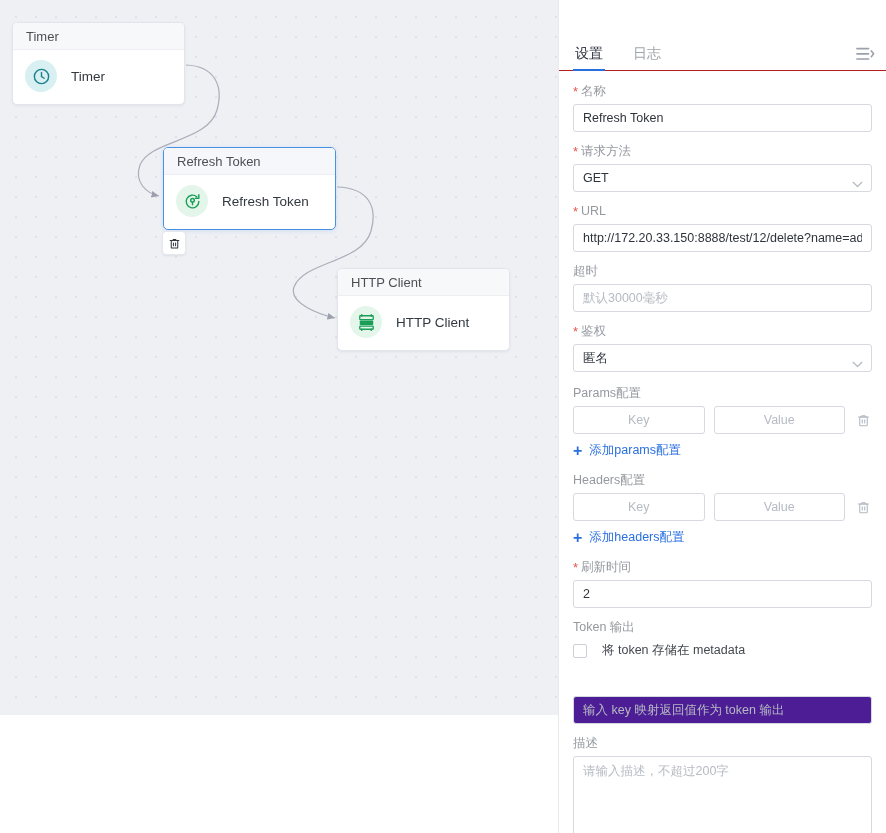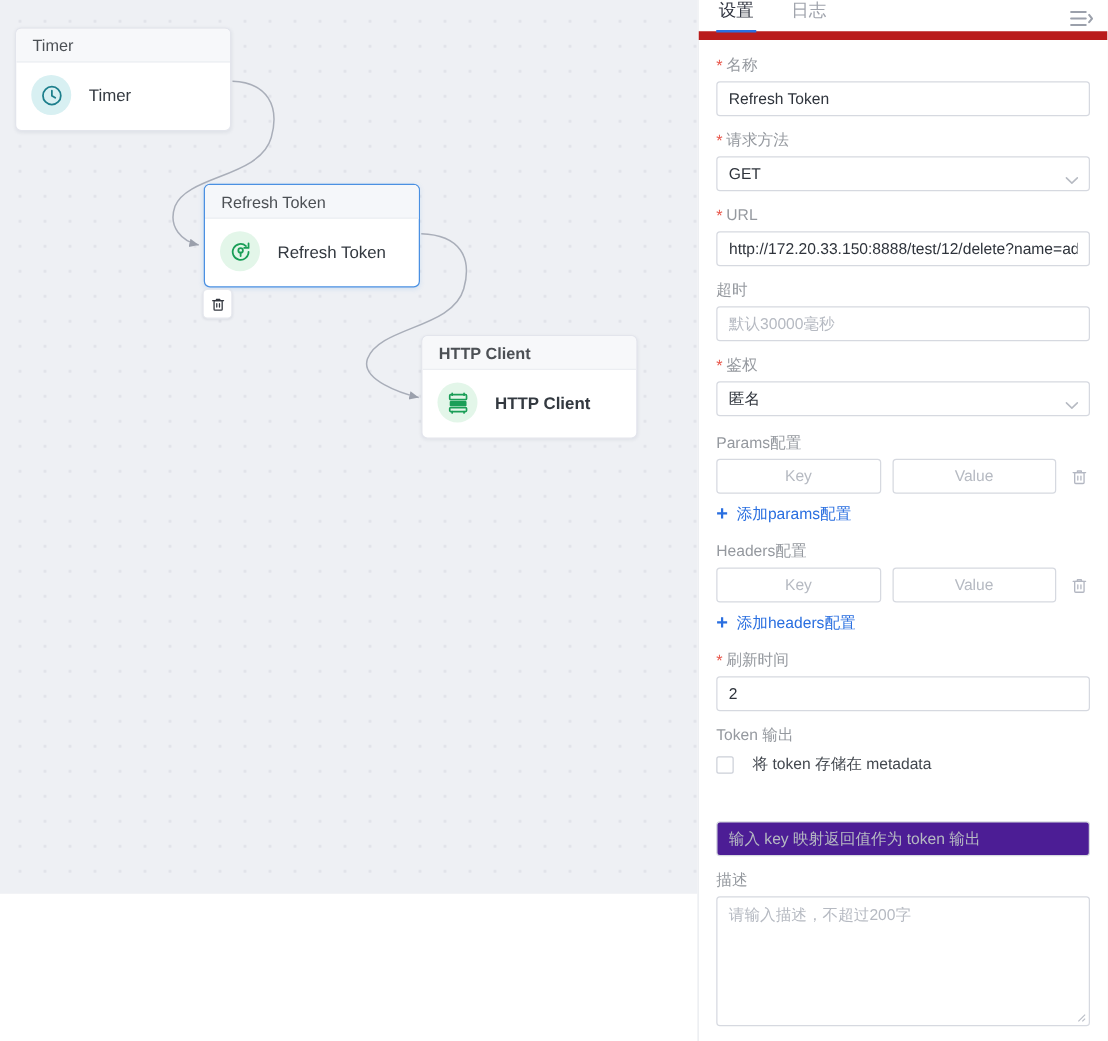--- a/index.html
+++ b/index.html
@@ -74,26 +74,27 @@
   #panel {
     position: relative;
     width: 328px; height: 833px;
     background: #ffffff;
     border-left: 1px solid #e8eaee;
     flex: 0 0 328px;
     display: flex; flex-direction: column;
   }
   #panel-tabs {
     height: 32px;
-    border-bottom: 7px solid #b91c1c;
+    border-bottom: 1px solid #b91c1c;
     display: flex; align-items: flex-end;
     padding: 16px 14px 0 14px;
     position: relative;
     background: #fff;
     flex: 0 0 32px;
+    margin-top: 39px;
   }
   .tab {
     font-size: 14px;
     padding: 0 2px 7px 2px;
     margin-right: 26px;
     color: #a0a4ad;
     cursor: pointer;
     position: relative;
   }
   .tab.active { color: #303440; }
@@ -233,21 +234,21 @@
 
     <div class="node-delete" style="left:162px; top:231px;">
       <svg width="13" height="13" viewBox="0 0 24 24" fill="none" stroke="#33373f" stroke-width="1.9">
         <path d="M4 6.5h16" stroke-linecap="round"></path>
         <path d="M9.5 6.5V4.5h5v2" stroke-linejoin="round"></path>
         <rect x="6" y="6.5" width="12" height="14" rx="1.3"></rect>
         <path d="M10 11v5M14 11v5" stroke-linecap="round"></path>
       </svg>
     </div>
 
-    <div class="node" style="left:337px; top:268px; width:173px;font-weight:bold;">
+    <div class="node" style="left:337px; top:268px; width:173px;">
       <div class="node-header">HTTP Client</div>
       <div class="node-body">
         <div class="node-ico ico-green">
           <svg width="19" height="19" viewBox="0 0 24 24" fill="none" stroke="#1a9e57" stroke-width="1.7">
             <rect x="3.5" y="3.5" width="17" height="5" rx="1"></rect>
             <rect x="3.5" y="9.8" width="17" height="5.4" rx="1" fill="#1a9e57" stroke="none"></rect>
             <rect x="3.5" y="16.5" width="17" height="4" rx="1"></rect>
             <path d="M6 2v2M18 2v2M6 20.5v1.5M18 20.5v1.5" stroke-linecap="round"></path>
           </svg>
         </div>

